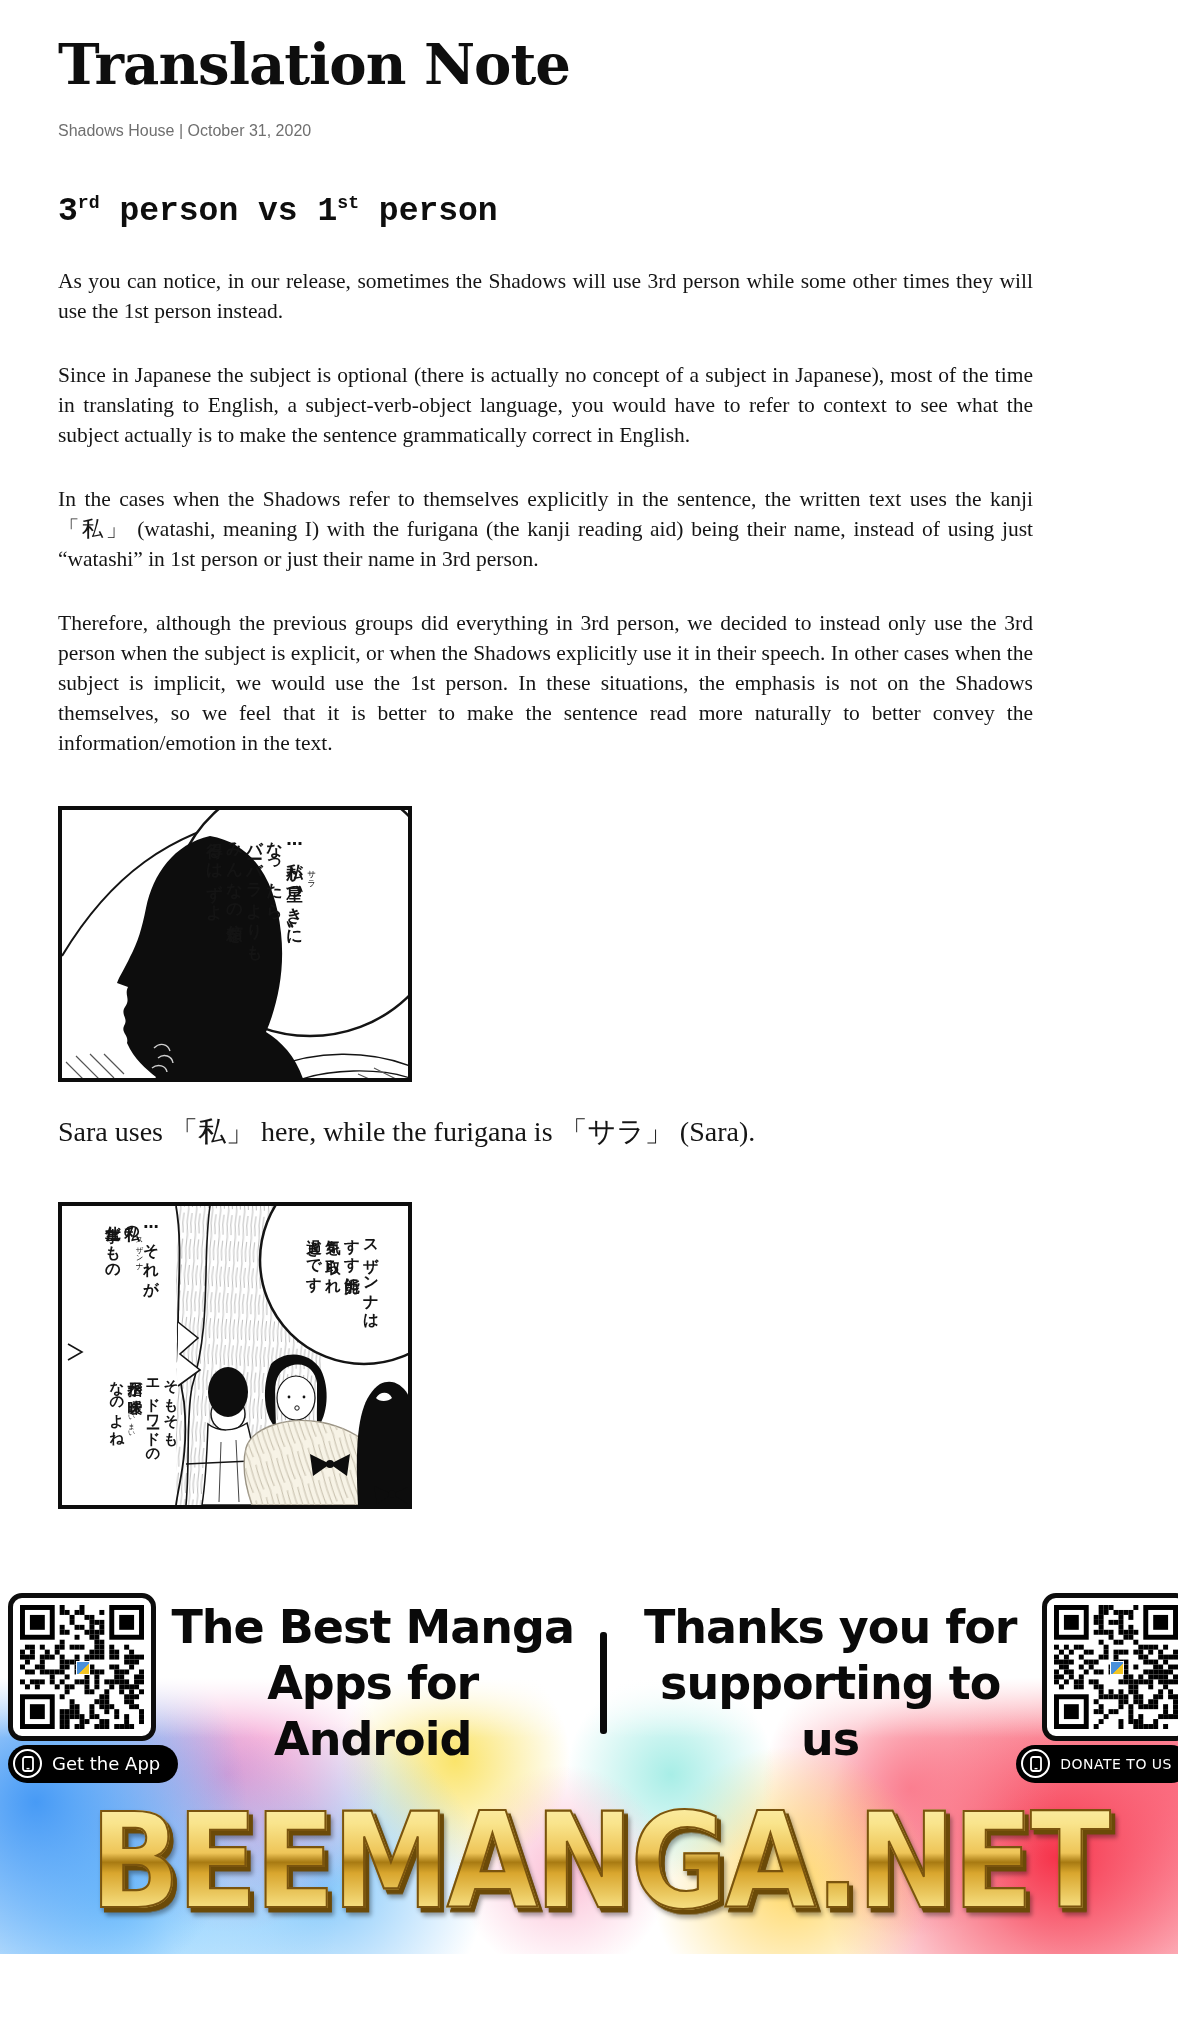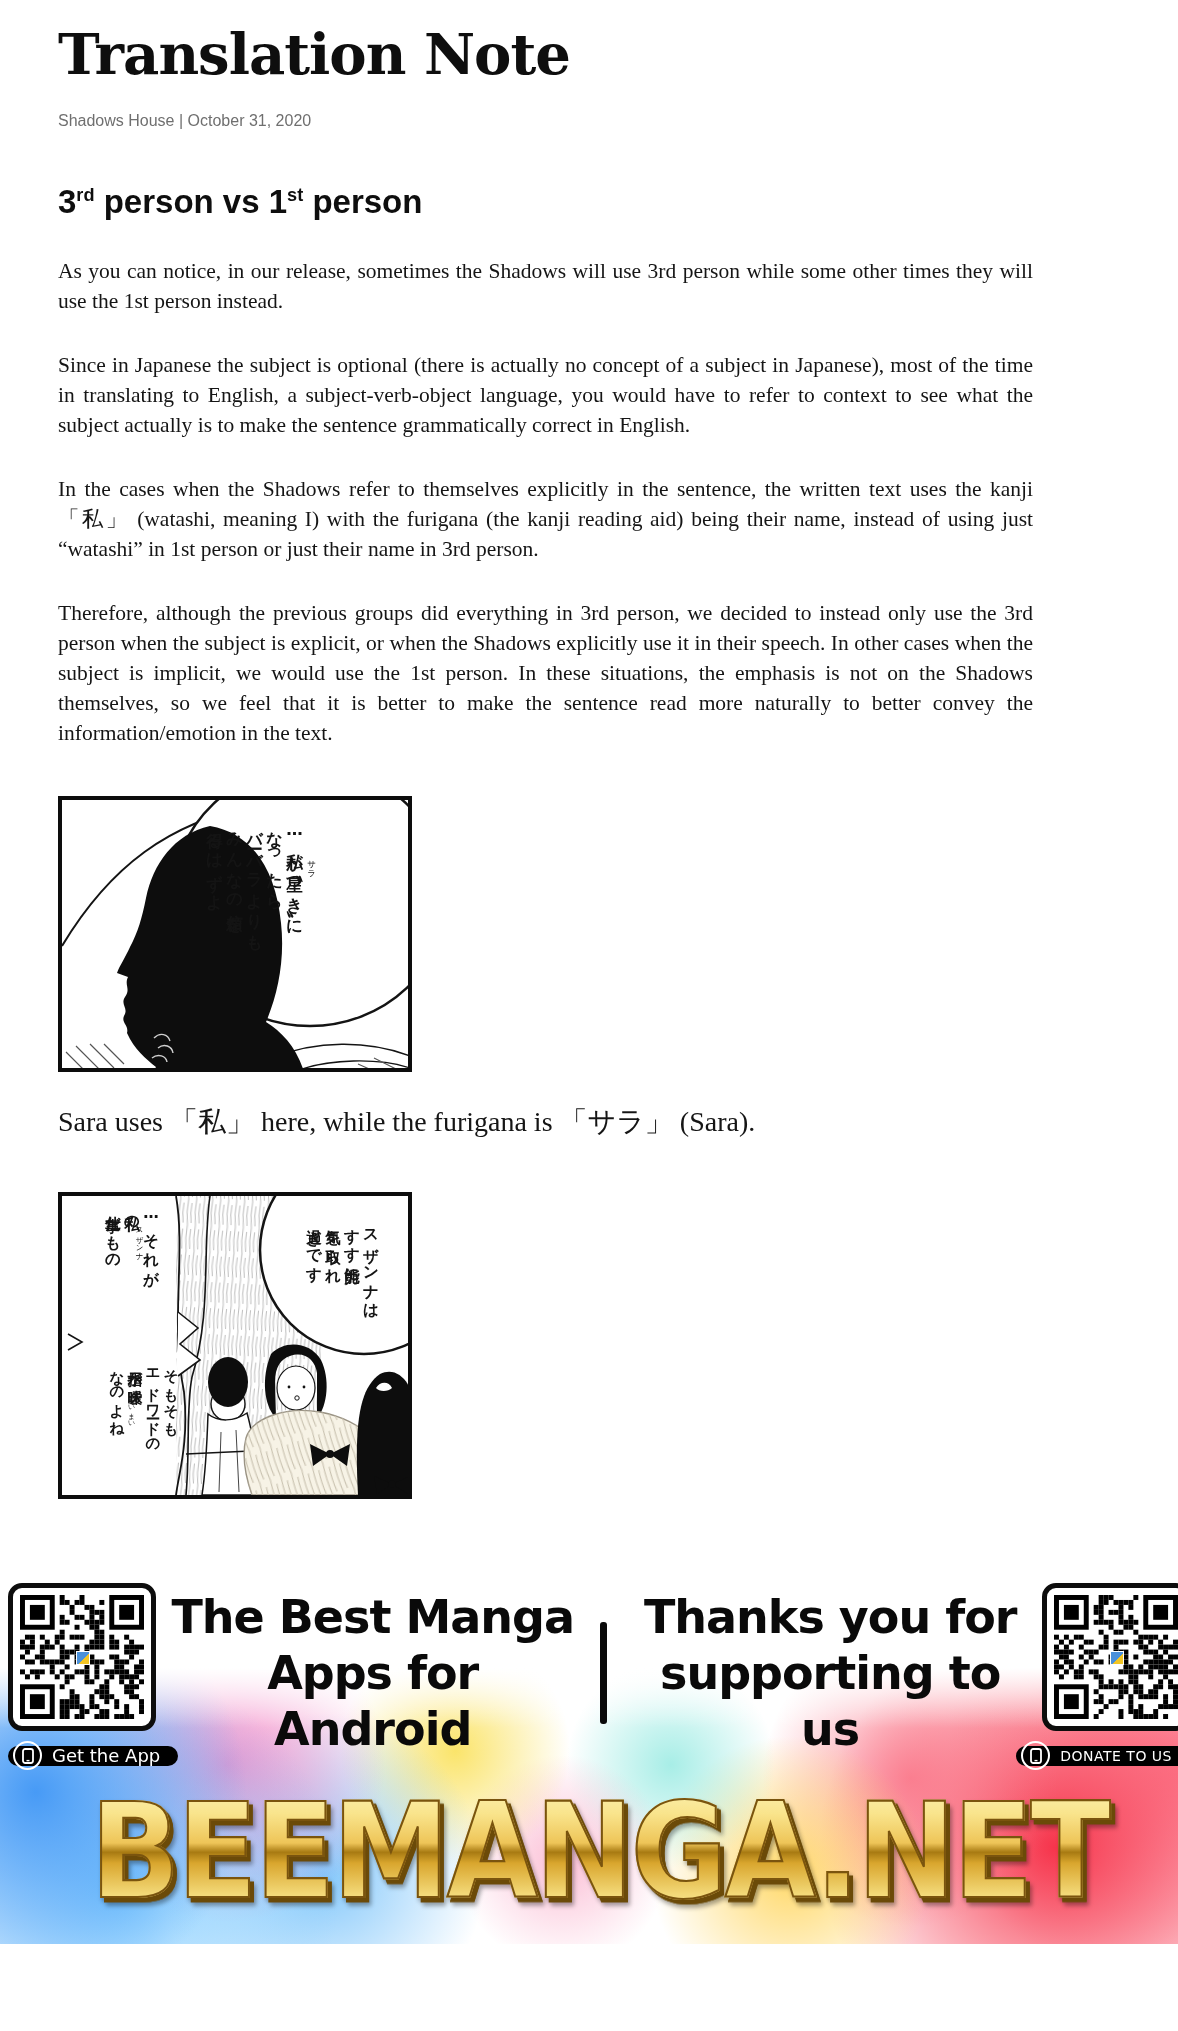--- a/index.html
+++ b/index.html
@@ -1,26 +1,26 @@
 <!DOCTYPE html>
 <html><head>
 <meta charset="utf-8">
 <style>
   html,body{margin:0;padding:0;background:#ffffff;}
   body{width:1178px;min-height:2031px;position:relative;overflow:hidden;
        font-family:"Liberation Serif",serif;color:#151515;}
 
-  .doc{padding:20px 145px 0 58px;}
+  .doc{padding:30px 145px 0 58px;}
 
   h1.title{margin:0;font-family:"DejaVu Serif",serif;font-weight:bold;
            font-size:56px;line-height:1.22;letter-spacing:-1px;color:#0e0e0e;}
   .subtitle{margin-top:24px;font-family:"Liberation Sans",sans-serif;
             font-size:16px;color:#6f6f6f;}
 
-  h2.heading{margin:52px 0 0 0;font-family:Liberation Sans, sans-serif;font-weight:bold;
+  h2.heading{margin:52px 0 0 0;font-family:Liberation Mono, monospace;font-weight:bold;
              font-size:33px;line-height:1.2;color:#0e0e0e;letter-spacing:0;}
   h2.heading sup{font-size:55%;vertical-align:super;line-height:0;}
 
   p.body{margin:34px 0 0 0;font-size:21.5px;line-height:30px;text-align:justify;}
 
   
   .panel{position:relative;background:#fff;}
   .panel svg.scene{display:block;}
   .vtext{position:absolute;writing-mode:vertical-rl;text-orientation:upright;
          font-family:"DejaVu Sans",sans-serif;color:#141414;font-weight:bold;}
@@ -72,23 +72,23 @@
   .qr-right{right:8px;}
   .qr-logo{position:absolute;left:50%;top:50%;width:12px;height:12px;margin:-6px 0 0 -6px;
            background:linear-gradient(135deg,#4a90d9 55%,#f2c524 55%);border:1px solid #fff;}
 
   .promo{position:absolute;left:165px;right:165px;top:26px;display:flex;
          align-items:center;justify-content:center;
          font-family:"DejaVu Sans",sans-serif;font-weight:900;color:#0a0a0a;}
   .promo-col{text-align:center;font-size:46px;line-height:1.22;letter-spacing:-1px;}
   .promo-divider{width:7px;height:102px;background:#0a0a0a;margin:0 20px;border-radius:3px;}
 
-  .pill{position:absolute;top:172px;height:20px;background:#000;border-radius:19px;
+  .pill{position:absolute;top:172px;height:38px;background:#000;border-radius:19px;
         display:inline-flex;align-items:center;gap:10px;padding:0 18px 0 5px;
-        color:#fff;font-family:"DejaVu Sans",sans-serif;text-decoration:none;margin-top:11px;}
+        color:#fff;font-family:"DejaVu Sans",sans-serif;text-decoration:none;}
   .pill-left{left:8px;font-size:18px;}
   .pill-right{right:8px;font-size:14px;letter-spacing:.5px;}
   .icon-circle{width:25px;height:25px;border:2.5px solid #fff;border-radius:50%;
                display:flex;align-items:center;justify-content:center;flex:0 0 auto;}
 
   .sitename{position:absolute;left:0;right:0;bottom:16px;text-align:center;
     font-family:"DejaVu Sans",sans-serif;font-weight:900;font-size:118px;
     letter-spacing:-3px;white-space:nowrap;transform:scaleY(1.12);transform-origin:bottom;
     background:linear-gradient(180deg,#fdf6c0 0%,#f9e48c 26%,#eec558 45%,#a87a12 51%,
                #d9a62e 58%,#f3d978 78%,#fdf0ac 100%);

